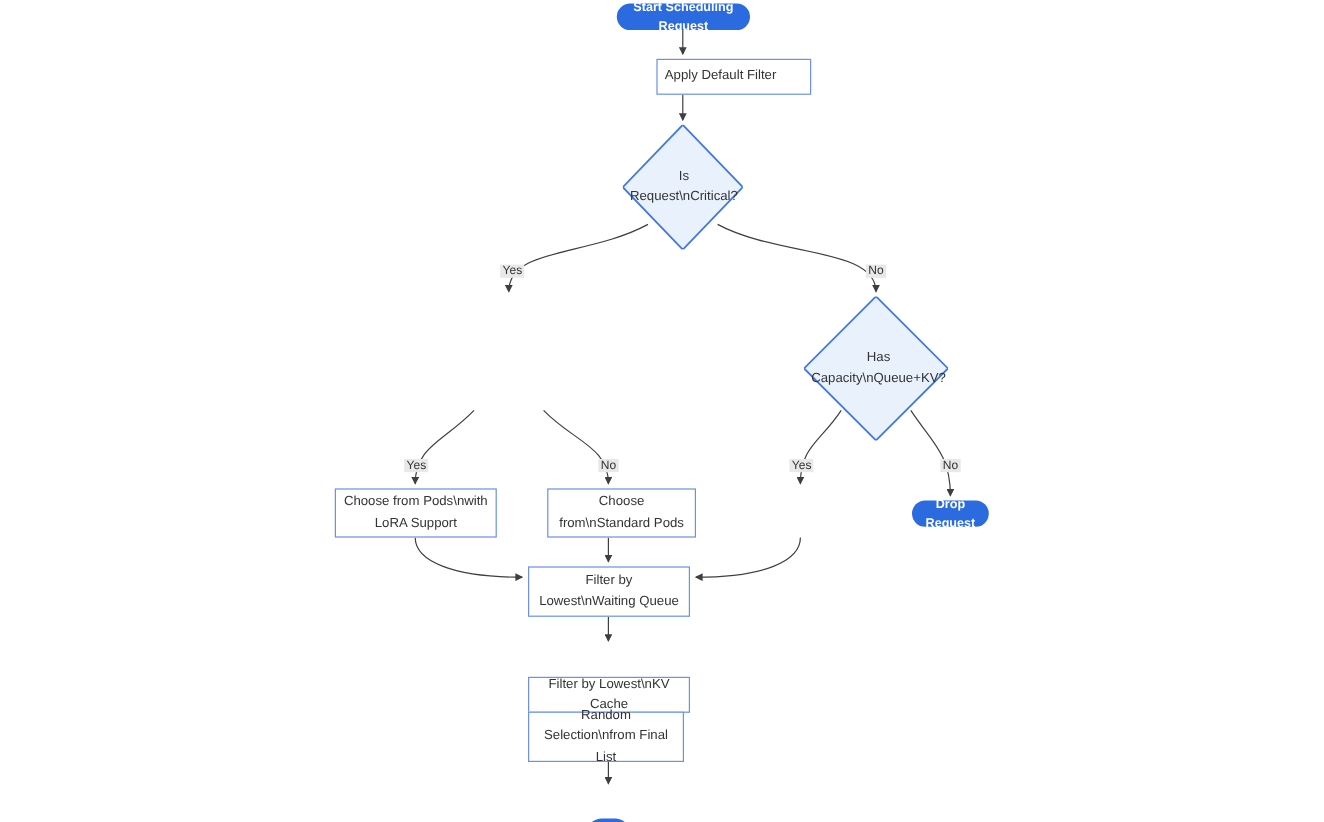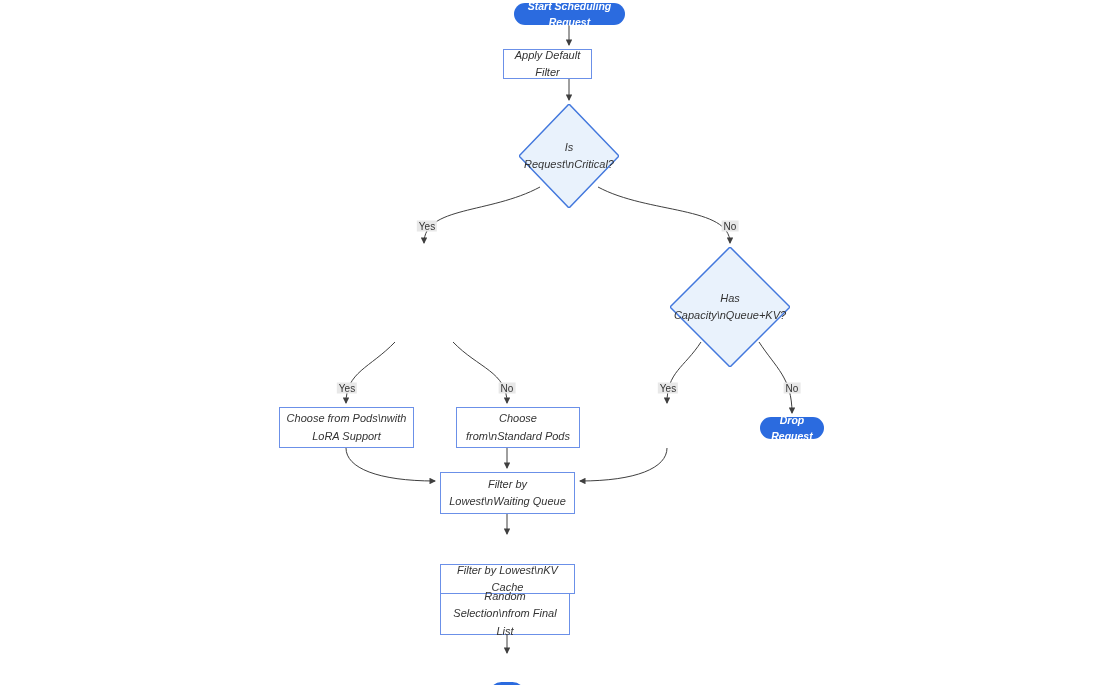--- a/index.html
+++ b/index.html
@@ -11,22 +11,22 @@
   }
   *{margin:0;padding:0;box-sizing:border-box;}
   html,body{background:var(--bg);}
   .canvas{
     position:relative;width:1103px;height:685px;background:var(--bg);
     font-family:"Liberation Sans",sans-serif;color:var(--text-color);overflow:hidden;
   }
   svg.edges{position:absolute;left:0;top:0;width:1103px;height:685px;pointer-events:none;}
   svg.edges path.edge{stroke:var(--edge-color);stroke-width:1;fill:none;}
   .arrowhead{fill:var(--edge-color);}
-  .node{position:absolute;display:flex;align-items:center;justify-content:center;
-    text-align:center;font-size:11px;line-height:1.55;font-style:italic;}
+  .node{position:absolute;display:flex;align-items:center;justify-content:flex-start;
+    text-align:center;font-size:11px;line-height:1.55;}
   .pill{background:var(--pill-fill);color:var(--pill-text);border-radius:14px;
     font-weight:700;font-size:10.5px;}
   .rect{background:var(--rect-fill);border:1.5px solid var(--rect-border);padding:2px 6px;}
   .diamond{background:transparent;}
   .diamond svg{position:absolute;inset:0;width:100%;height:100%;}
   .diamond svg polygon{fill:var(--diamond-fill);stroke:var(--diamond-border);
     stroke-width:1.5;vector-effect:non-scaling-stroke;}
   .diamond .node-label{position:relative;z-index:2;padding:0 6px;}
   .edge-label{position:absolute;transform:translate(-50%,-50%);background:var(--label-bg);
     padding:0 2px;font-size:10px;color:var(--text-color);z-index:3;}
@@ -63,21 +63,21 @@
   <div class="edge-label" style="left:730px;top:226px;">No</div>
   <div class="edge-label" style="left:347px;top:388px;">Yes</div>
   <div class="edge-label" style="left:507px;top:388px;">No</div>
   <div class="edge-label" style="left:668px;top:388px;">Yes</div>
   <div class="edge-label" style="left:792px;top:388px;">No</div>
 
   <div class="node pill" style="left:514px;top:3px;width:111px;height:22px;">
     <span class="node-label">Start Scheduling Request</span>
   </div>
 
-  <div class="node rect" style="left:503px;top:49px;width:89px;height:30px;">
+  <div class="node rect" style="left:547px;top:49px;width:129px;height:30px;">
     <span class="node-label">Apply Default Filter</span>
   </div>
 
   <div class="node diamond" style="left:519px;top:104px;width:100px;height:104px;">
     <svg viewBox="0 0 100 100" preserveAspectRatio="none">
         <polygon points="50,0 100,50 50,100 0,50"></polygon>
       </svg>
     <span class="node-label">Is Request\nCritical?</span>
   </div>
 

